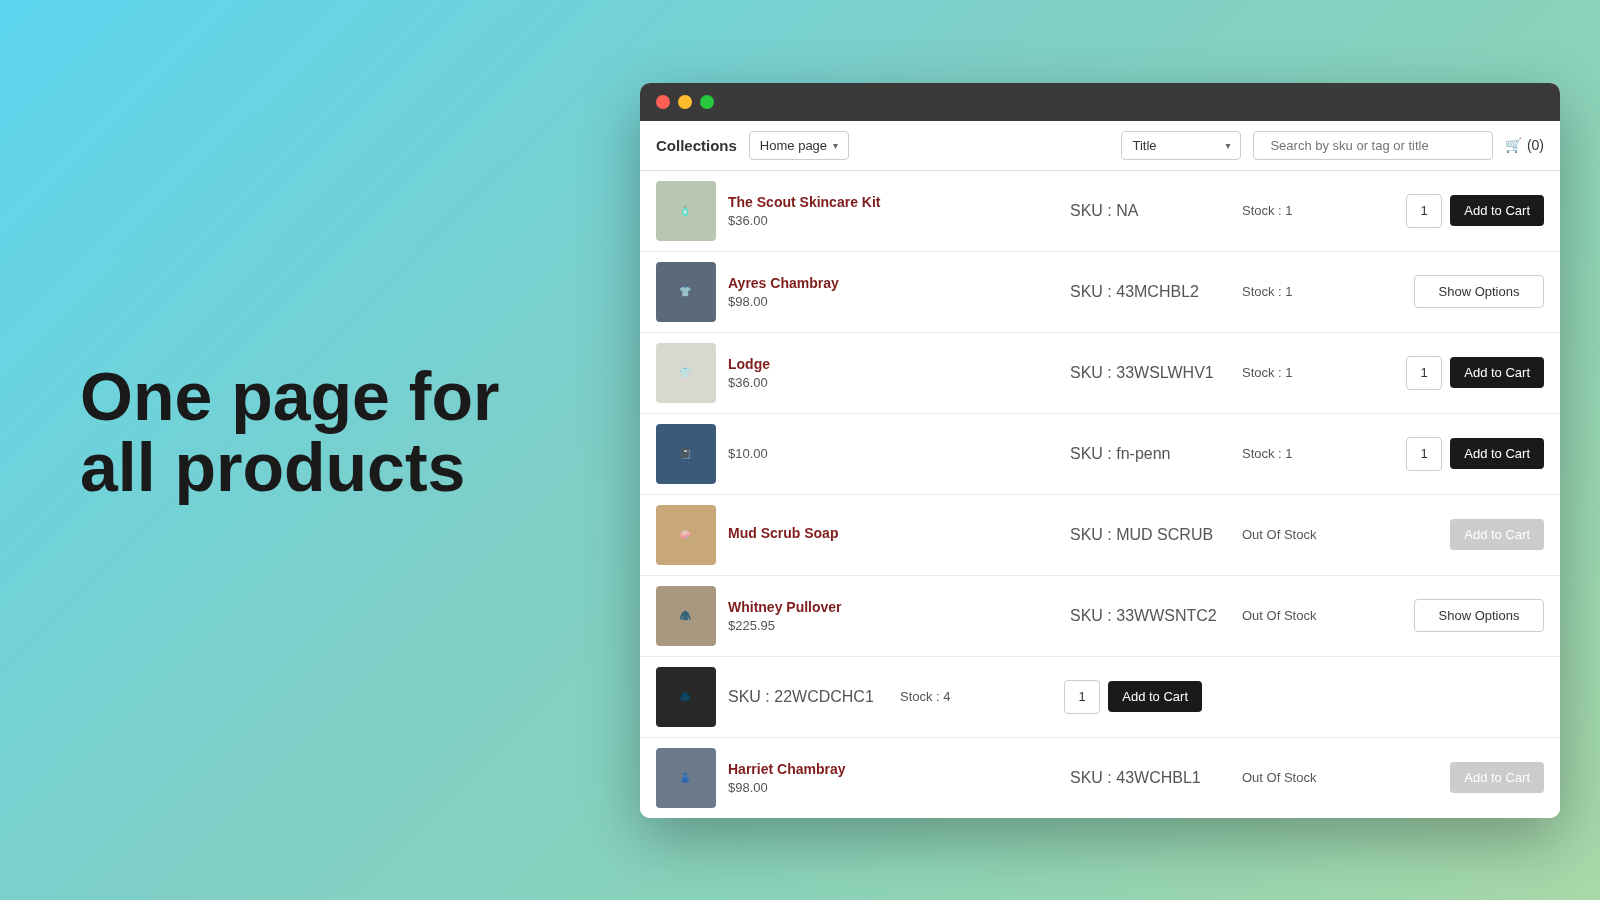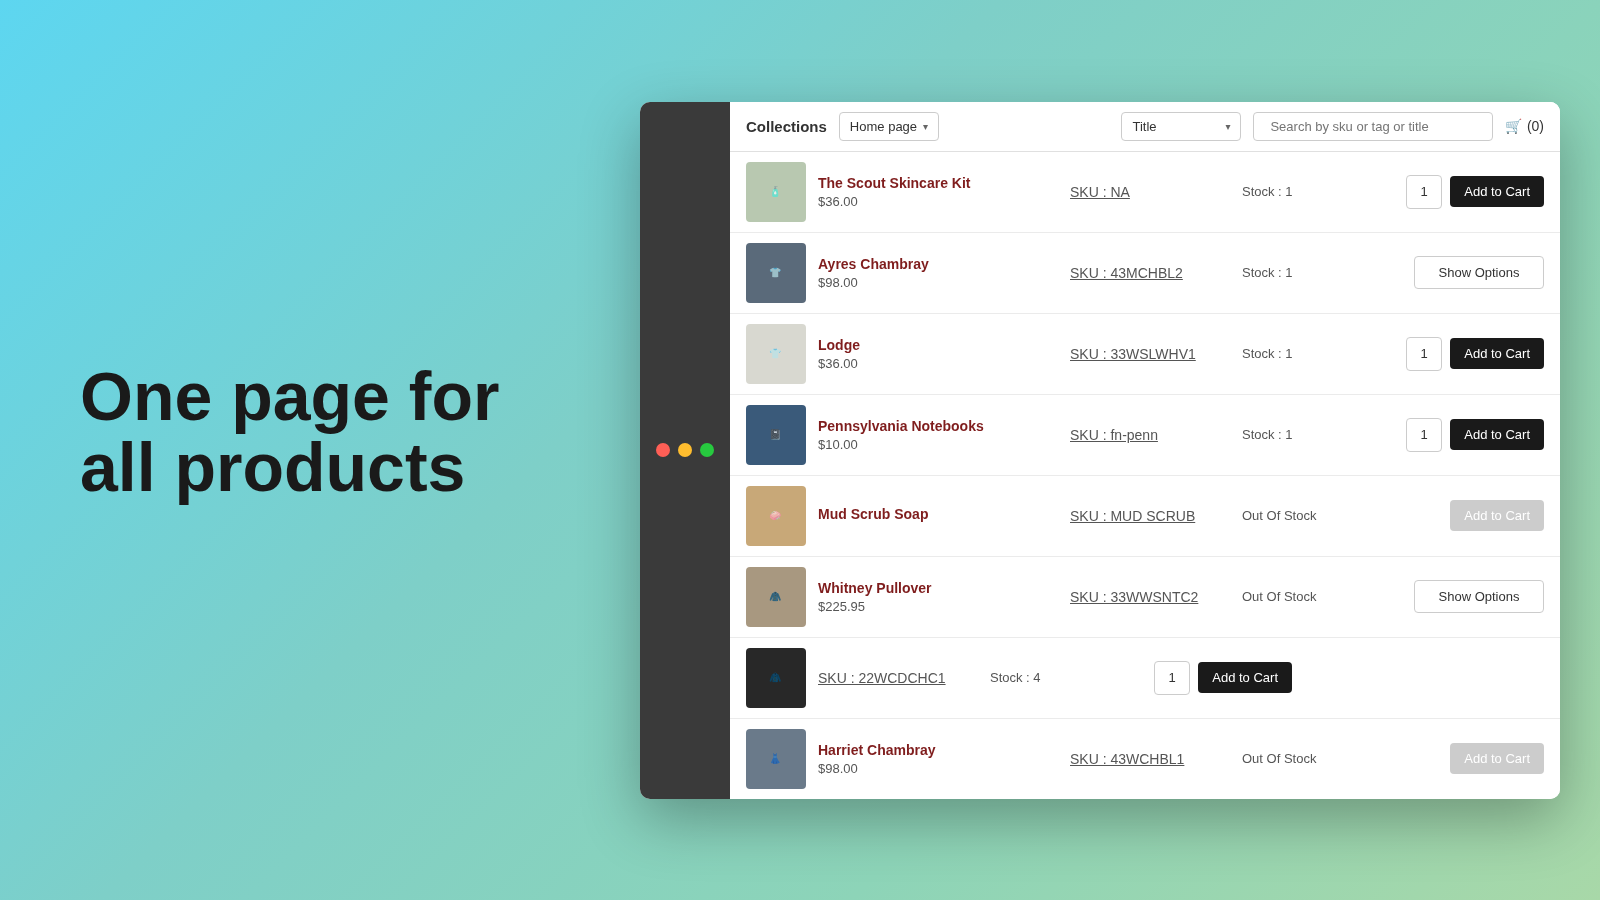--- a/index.html
+++ b/index.html
@@ -38,20 +38,21 @@
 
     
     .browser-window {
       flex: 1;
       margin: 40px 40px 40px 0;
       border-radius: 10px;
       overflow: hidden;
       box-shadow: 0 20px 60px rgba(0,0,0,0.3);
       background: #fff;
       display: flex;
+      flex-direction: column;
     }
 
     
     .titlebar {
       background: #3a3a3a;
       padding: 12px 16px;
       display: flex;
       align-items: center;
       gap: 8px;
       flex-shrink: 0;
@@ -174,24 +175,23 @@
       margin-bottom: 3px;
     }
 
     .product-price {
       font-size: 13px;
       color: #555;
     }
 
     .product-sku {
       width: 160px;
-      font-size: 14px;
+      font-size: 16px;
       color: #555;
       flex-shrink: 0;
-      text-decoration: underline;
     }
 
     .product-stock {
       width: 120px;
       font-size: 13px;
       color: #555;
       flex-shrink: 0;
     }
 
     .product-stock.out-of-stock {
@@ -332,21 +332,20 @@
           <div class="product-sku">SKU : 33WSLWHV1</div>
           <div class="product-stock">Stock : 1</div>
           <div class="product-action">
             <input type="text" class="qty-input" value="1" style="">
             <button class="btn-add-to-cart">Add to Cart</button>
           </div>
         </div>
         <div class="product-row">
           <div class="thumb" style="background: rgb(58, 90, 122);">📓</div>
           <div class="product-info">
-            <div class="product-name">Pennsylvania Notebooks</div>
             <div class="product-price">$10.00</div>
           </div>
           <div class="product-sku">SKU : fn-penn</div>
           <div class="product-stock">Stock : 1</div>
           <div class="product-action">
             <input type="text" class="qty-input" value="1" style="">
             <button class="btn-add-to-cart">Add to Cart</button>
           </div>
         </div>
         <div class="product-row">

